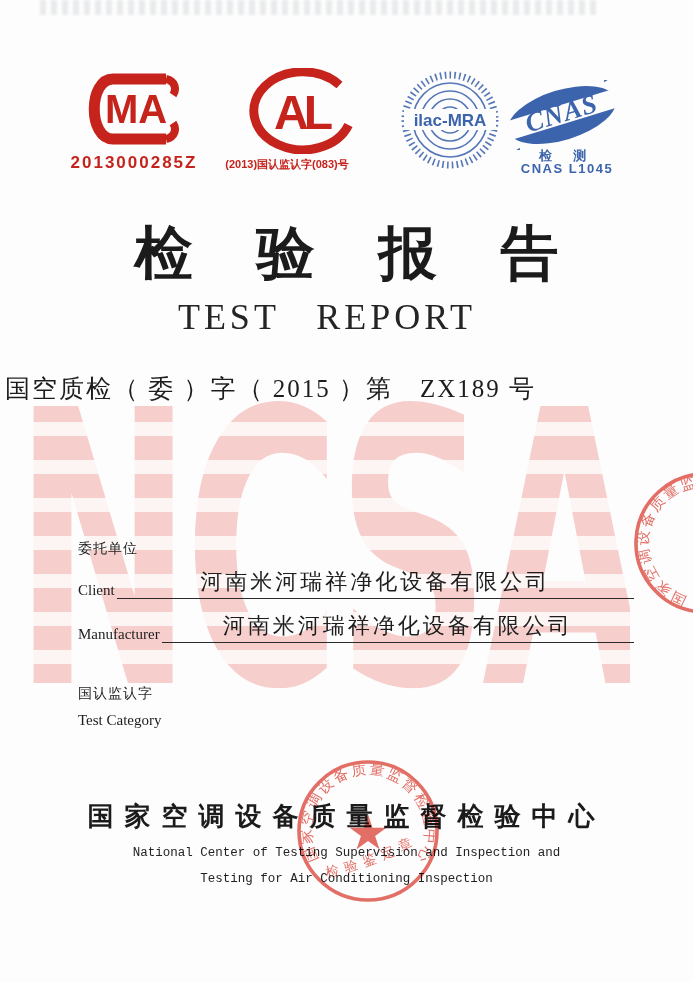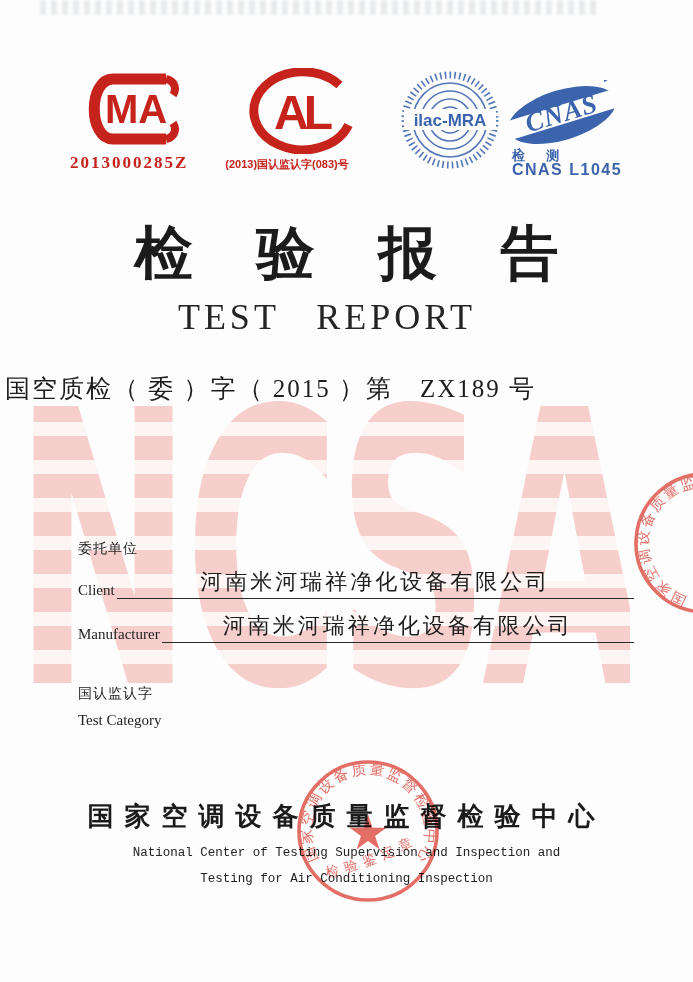--- a/index.html
+++ b/index.html
@@ -20,37 +20,37 @@
     font-size:380px; line-height:308px; letter-spacing:-14px;
     color:#f6cbc8; opacity:.9;
     transform:scaleX(0.56); transform-origin:left top;
     -webkit-mask-image:repeating-linear-gradient(180deg,#000 0 24px, rgba(0,0,0,.18) 24px 38px);
             mask-image:repeating-linear-gradient(180deg,#000 0 24px, rgba(0,0,0,.18) 24px 38px);
     pointer-events:none; white-space:nowrap;
   }
   
   .logo{position:absolute;}
   .cma-number{
-    position:absolute; left:70px; top:153px; width:128px; text-align:left;
-    font-family:Liberation Serif, serif; font-weight:bold;
+    position:absolute; left:70px; top:153px; width:128px; text-align:center;
+    font-family:Liberation Sans, sans-serif; font-weight:bold;
     font-size:17px; letter-spacing:2px; color:#c5231c;
   }
   .cal-caption{
     position:absolute; left:206px; top:157px; width:162px; text-align:center;
     font-family:"Liberation Sans", sans-serif; font-weight:bold;
     font-size:11px; color:#c5231c;
   }
   .cnas-sub{
-    position:absolute; left:512px; top:147px; width:110px; 
+    position:absolute; left:512px; top:147px; width:110px; text-align:center;
     font-size:13px; letter-spacing:9px; color:#3c64ad; font-weight:bold;
   }
   .cnas-code{
     position:absolute; left:497px; top:161px; width:140px; text-align:center;
     font-family:"Liberation Sans", sans-serif; font-weight:bold;
-    font-size:16px; letter-spacing:1.5px; color:#3c64ad;
+    font-size:13px; letter-spacing:1.5px; color:#3c64ad;
   }
   
   .title-cn{
     position:absolute; left:0; top:222px; width:693px;
     display:flex; justify-content:center; gap:64px;
     font-family:"DejaVu Sans", sans-serif; font-weight:bold;
     font-size:58px; line-height:62px; color:#1b1b1b;
   }
   .title-en{
     position:absolute; left:0; top:296px; width:654px; text-align:center;

